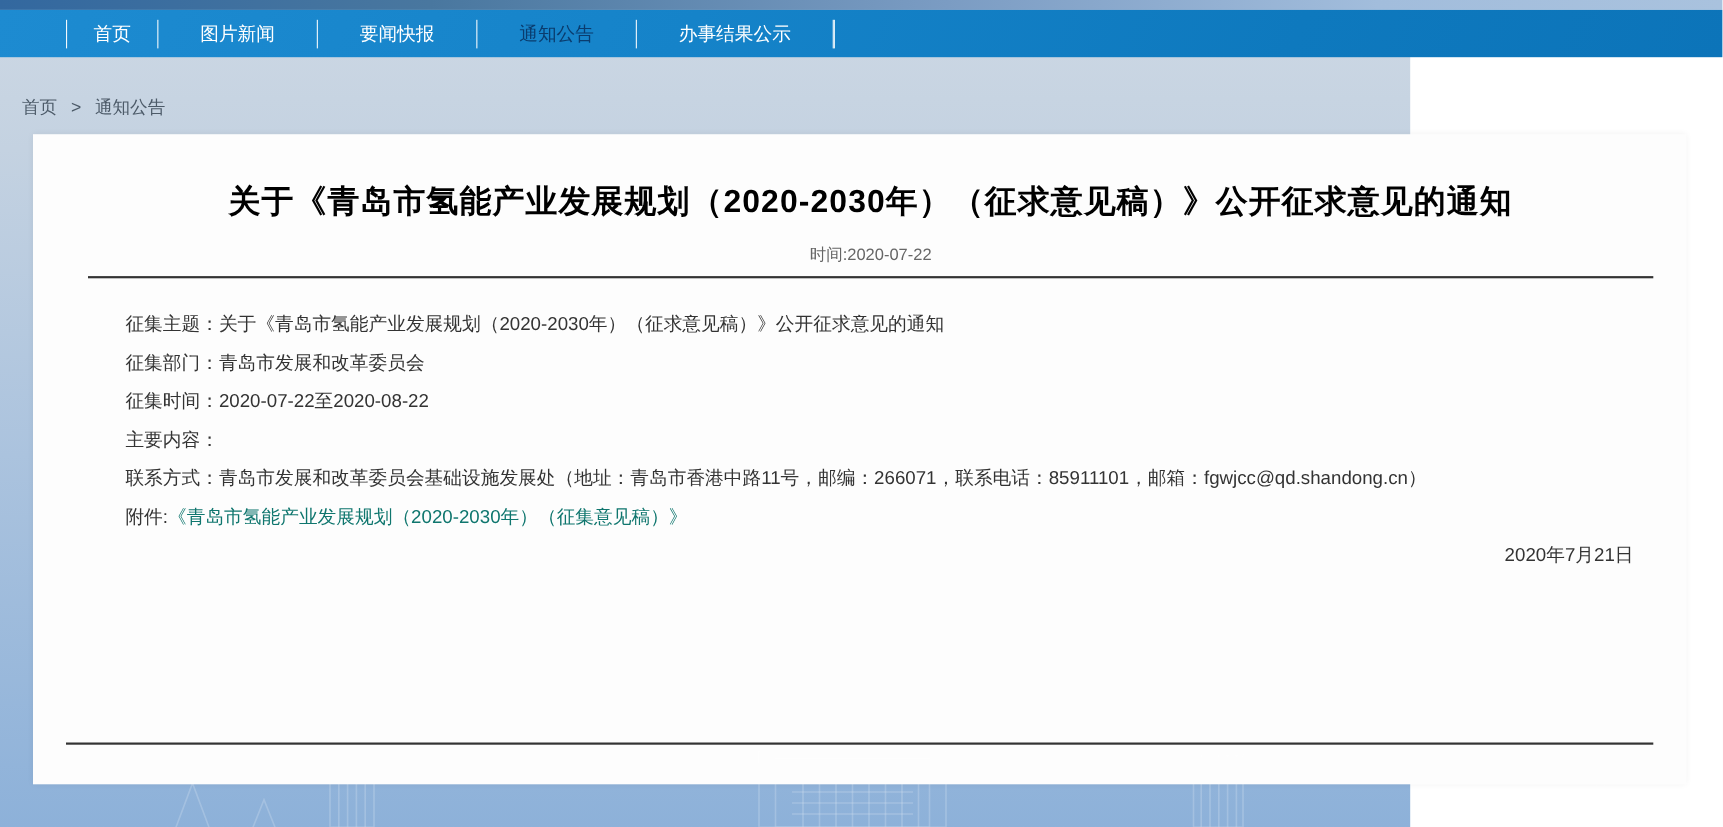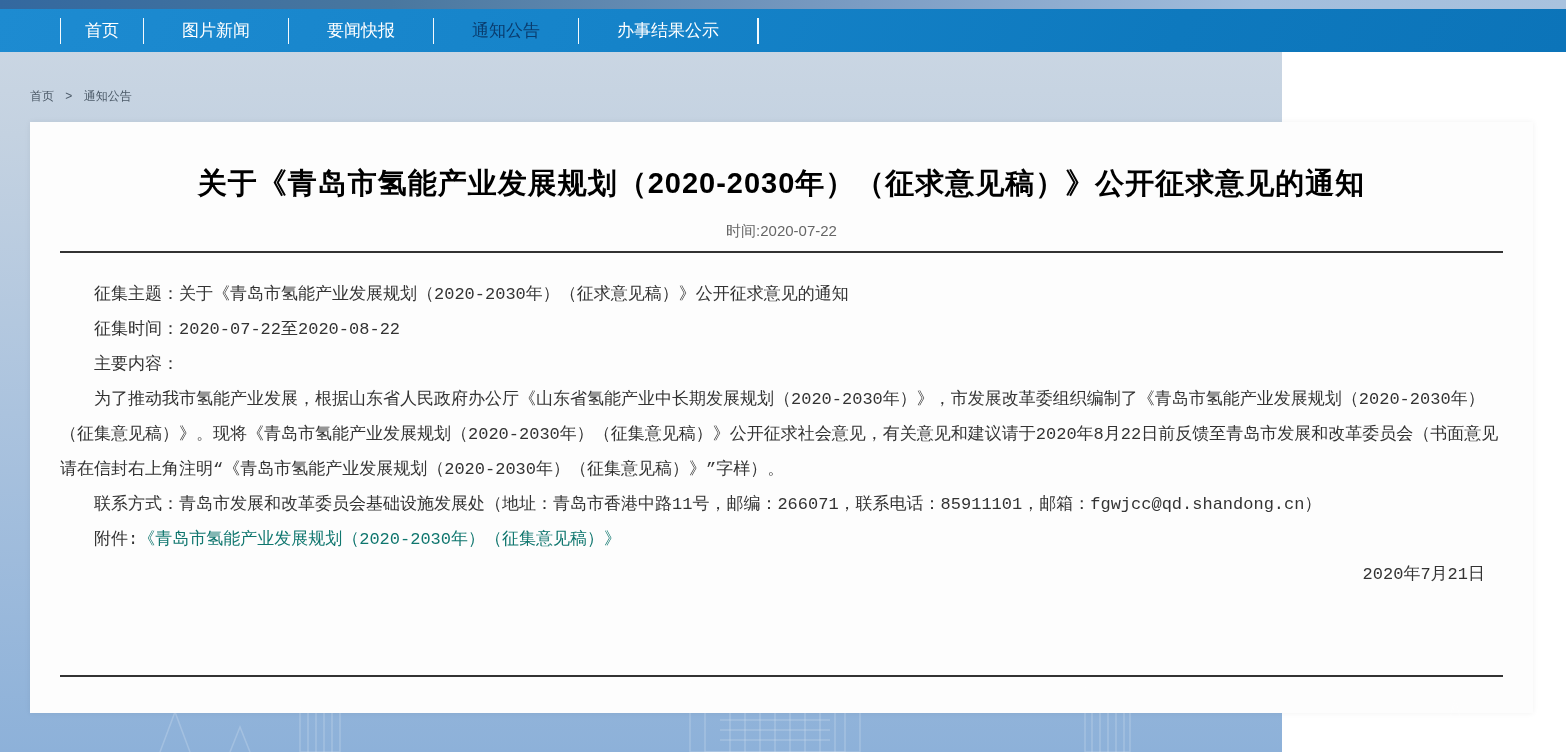--- a/index.html
+++ b/index.html
@@ -17,34 +17,34 @@
   .navbar { position:absolute; left:0; top:9px; width:1566px; height:43px;
     background:linear-gradient(115deg,#1d8bd1 0%,#1583c9 40%,#0e79be 75%,#0c74b9 100%); }
   .nav-inner { display:flex; align-items:center; height:43px; padding-left:60px; }
   .nav-divider { width:1px; height:26px; background:rgba(255,255,255,0.95); }
   .nav-item { display:inline-block; padding:12px 38px; color:#ffffff; font-size:17px;
     line-height:43px; text-decoration:none; cursor:pointer; white-space:nowrap; }
   .nav-item.first { padding:0 24px; }
   .nav-item.active { color:#0a3c6e; }
 
   
-  .breadcrumb { position:absolute; left:30px; top:88px; font-size:12px; color:#4c5a68; }
+  .breadcrumb { position:absolute; left:20px; top:88px; font-size:16px; color:#4c5a68; }
   .breadcrumb a { color:#4c5a68; text-decoration:none; cursor:pointer; }
   .crumb-sep { margin:0 8px; color:#4c5a68; }
 
   
   .card { position:absolute; left:30px; top:122px; width:1503px; height:591px;
-    background:#fdfdfd; box-shadow:0 0 6px rgba(0,0,0,0.06); }
+    background:#fdfdfd; box-shadow:0 0 6px rgba(0,0,0,0.06);padding-left:20px; }
   .article-title { margin-top:42px; text-align:center; font-size:29px; font-weight:700;
     color:#000000; letter-spacing:1px; }
   .article-meta { margin-top:18px; text-align:center; font-size:15px; color:#666666; }
   .sep { border:none; border-top:2px solid #333333; margin:10px 30px 0 30px; }
   .sep.bottom { position:absolute; left:0; right:0; bottom:36px; margin:0 30px; }
 
-  .content { padding:24px 30px 0 30px; font-size:17px; color:#333333; line-height:35px;font-family:Liberation Mono, monospace; }
+  .content { padding:24px 30px 0 30px; font-size:17px; color:#333333; line-height:35px; }
   .content p { text-indent:2em; }
   .content a.link { color:#0f766e; text-decoration:none; cursor:pointer; }
   .sig { text-align:right; text-indent:0 !important; padding-right:18px; }
 
   
   .skyline { position:absolute; left:0; bottom:0; width:1566px; height:70px; opacity:0.55; }
 </style>
 </head>
 <body>
 
@@ -75,23 +75,23 @@
     <a>通知公告</a>
   </div>
 
   <div class="card">
     <h1 class="article-title">关于《青岛市氢能产业发展规划（2020-2030年）（征求意见稿）》公开征求意见的通知</h1>
     <div class="article-meta">时间:2020-07-22</div>
     <hr class="sep top">
 
     <div class="content">
       <p>征集主题：关于《青岛市氢能产业发展规划（2020-2030年）（征求意见稿）》公开征求意见的通知</p>
+      <p>征集部门：青岛市发展和改革委员会</p>
       <p>征集时间：2020-07-22至2020-08-22</p>
       <p>主要内容：</p>
-      <p>为了推动我市氢能产业发展，根据山东省人民政府办公厅《山东省氢能产业中长期发展规划（2020-2030年）》，市发展改革委组织编制了《青岛市氢能产业发展规划（2020-2030年）（征集意见稿）》。现将《青岛市氢能产业发展规划（2020-2030年）（征集意见稿）》公开征求社会意见，有关意见和建议请于2020年8月22日前反馈至青岛市发展和改革委员会（书面意见请在信封右上角注明“《青岛市氢能产业发展规划（2020-2030年）（征集意见稿）》”字样）。</p>
       <p>联系方式：青岛市发展和改革委员会基础设施发展处（地址：青岛市香港中路11号，邮编：266071，联系电话：85911101，邮箱：fgwjcc@qd.shandong.cn）</p>
       <p><span>附件:</span><a class="link">《青岛市氢能产业发展规划（2020-2030年）（征集意见稿）》</a></p>
       <p class="sig">2020年7月21日</p>
     </div>
 
     <hr class="sep bottom">
   </div>
 
   <svg class="skyline" viewBox="0 0 1566 70">
     <g fill="none" stroke="#ffffff" stroke-opacity="0.35" stroke-width="1.5">

